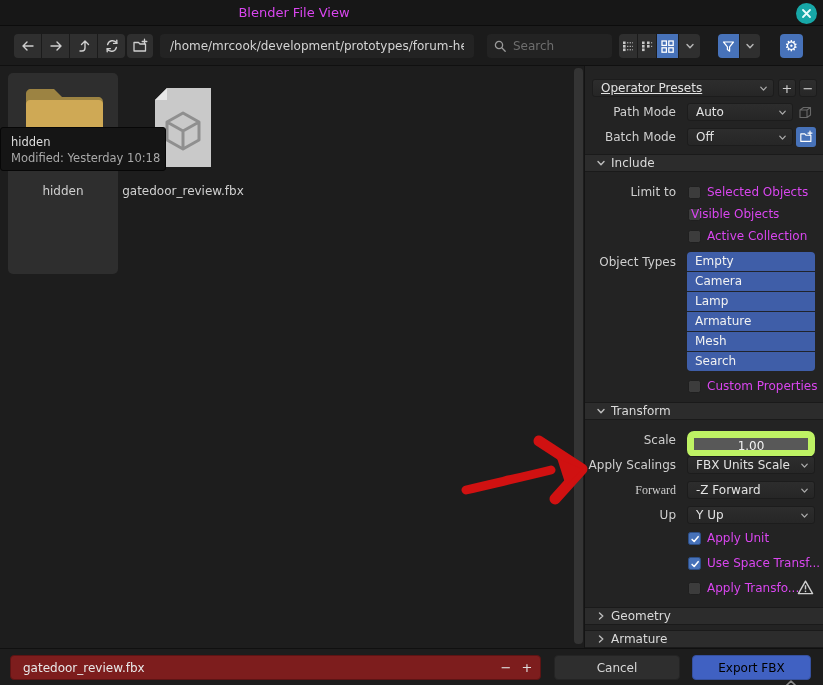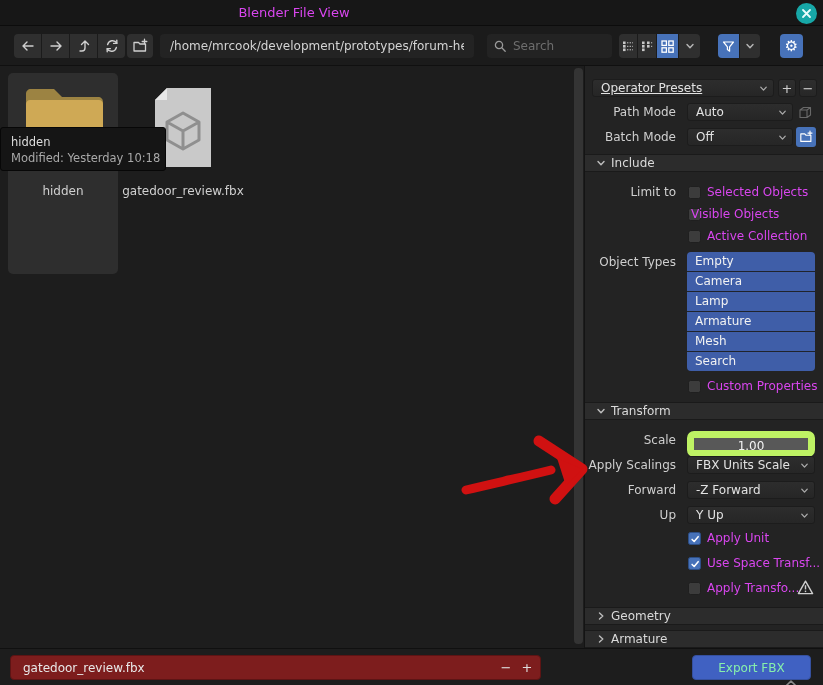--- a/index.html
+++ b/index.html
@@ -316,21 +316,21 @@
     <div class="row-label" style="left:-4px; top:391px;">Apply Scalings</div>
     <div class="widget" style="left:102px; top:390px; width:128px;">
       <span>FBX Units Scale</span>
       <span class="chev">
           <svg width="11" height="11" viewBox="0 0 12 12">
             <path d="M3 4.5 L6 7.8 L9 4.5" fill="none" stroke="#ababab" stroke-width="1.4" stroke-linecap="round" stroke-linejoin="round"></path>
           </svg>
         </span>
     </div>
 
-    <div class="row-label" style="left:-4px; top:416px;">Forward</div>
+    <div class="row-label" style="left:-4px; top:416px;font-family:Liberation Serif, serif;">Forward</div>
     <div class="widget" style="left:102px; top:415px; width:128px;">
       <span>-Z Forward</span>
       <span class="chev">
           <svg width="11" height="11" viewBox="0 0 12 12">
             <path d="M3 4.5 L6 7.8 L9 4.5" fill="none" stroke="#ababab" stroke-width="1.4" stroke-linecap="round" stroke-linejoin="round"></path>
           </svg>
         </span>
     </div>
 
     <div class="row-label" style="left:-4px; top:441px;">Up</div>
@@ -393,21 +393,24 @@
   <div class="abs footer">
     <div class="abs fname">
       <input type="text" value="gatedoor_review.fbx" style="">
     </div>
     <div class="stepper" style="left:497px;">
         <span>−</span>
       </div>
     <div class="stepper" style="left:518px;">
         <span>+</span>
       </div>
-    <div class="footer-btn" style="left:692px; width:119px; background:#4061c2; border:1px solid #35509e; color:#86efac;">
+    <div class="footer-btn" style="left:554px; width:126px; background:#2e2e2e; border:1px solid #242424;">
+      <span>Cancel</span>
+    </div>
+    <div class="footer-btn" style="left:692px; width:119px; background:#4061c2; border:1px solid #35509e; color:#000000;">
       <span>Export FBX</span>
     </div>
     <div class="abs" style="left:781px; top:29px;">
       <svg width="20" height="10" viewBox="0 0 20 10">
           <path d="M4 9 L10 3 L16 9" fill="none" stroke="#8a8a8a" stroke-width="1.6" stroke-linecap="round" stroke-linejoin="round"></path>
         </svg>
     </div>
   </div>
 
   <div class="abs" style="left:430px; top:420px; z-index:40; pointer-events:none;">

